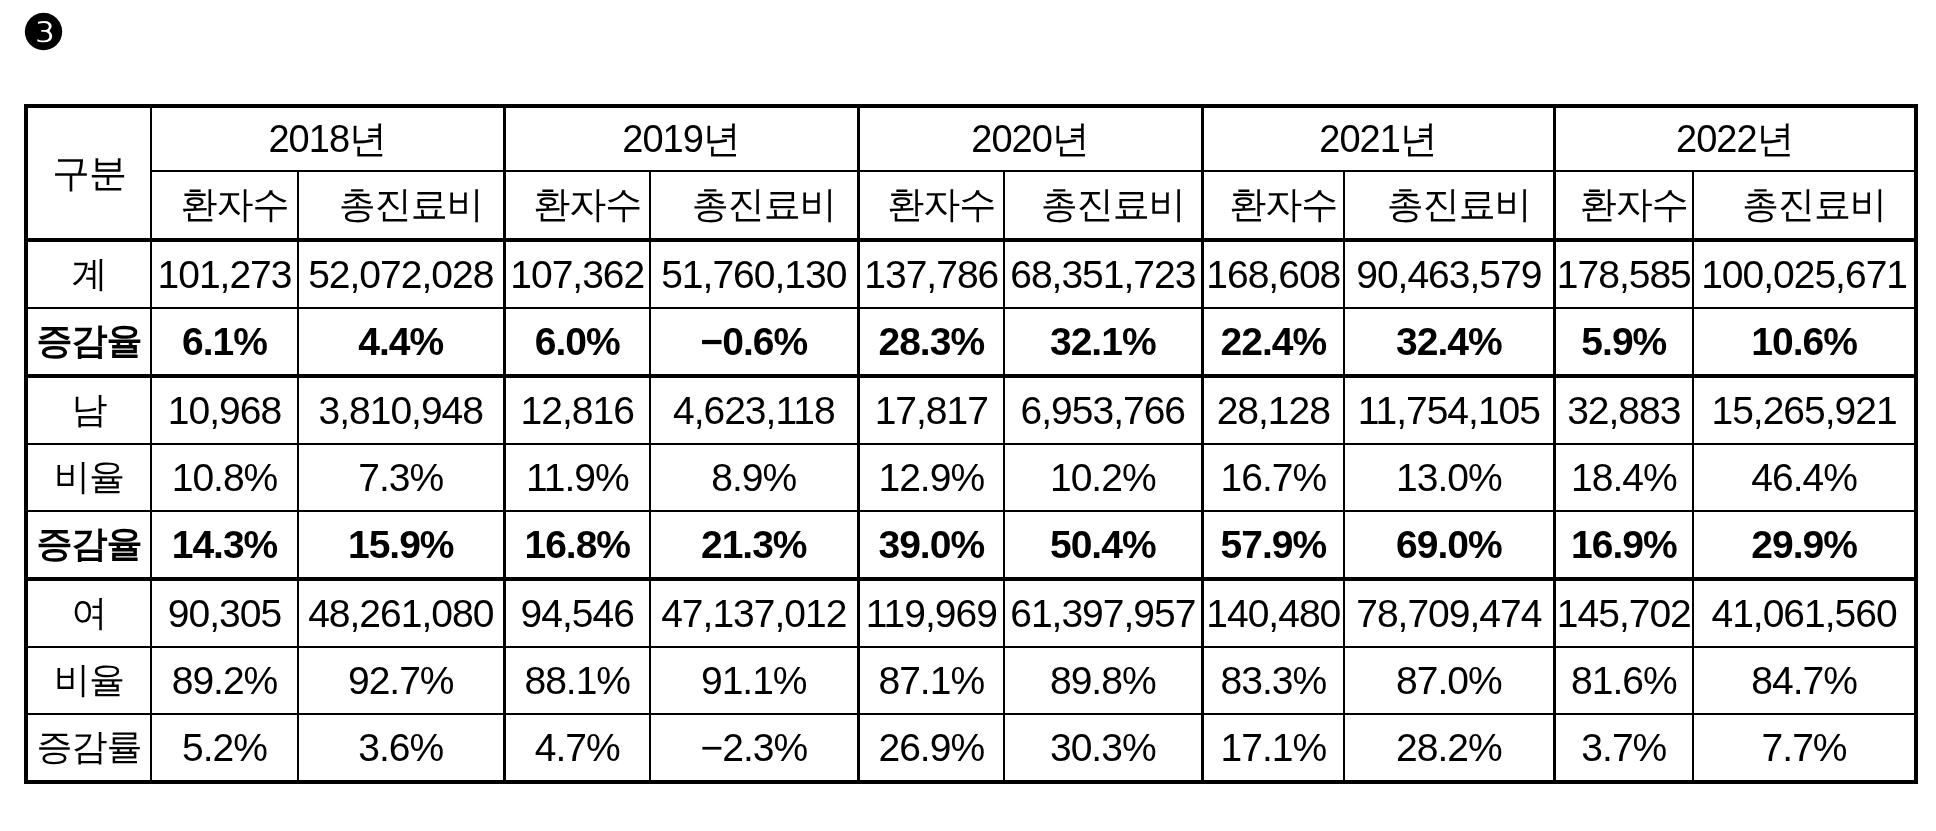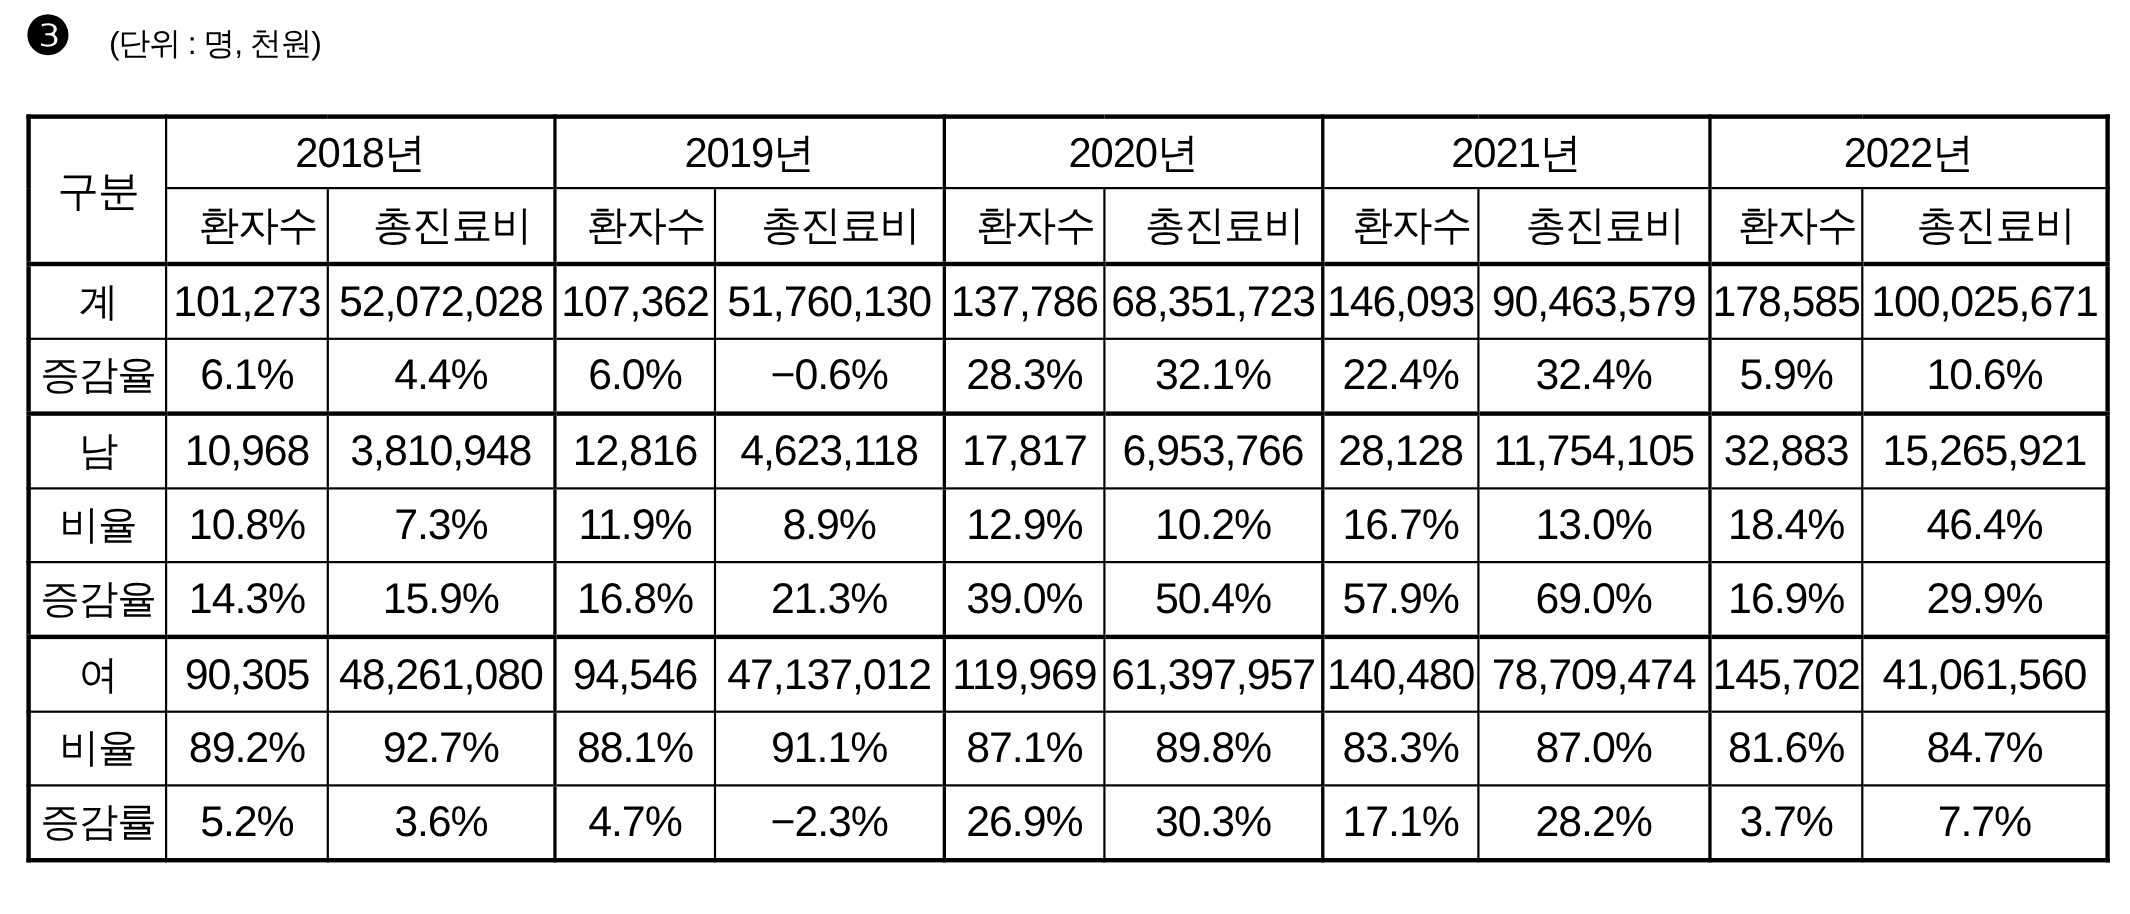--- a/index.html
+++ b/index.html
@@ -34,31 +34,30 @@
     padding: 0; overflow: hidden;
     font-weight: normal;
     letter-spacing: -1px;
     white-space: nowrap;
   }
   .stats thead tr.year-row th { height: 62px; font-size: 38px; }
   .stats thead tr.sub-row  th { height: 66px; font-size: 37px; border-bottom: 4px solid #000; padding-left: 20px; }
   .stats th.corner { font-size: 37px; border-bottom: 4px solid #000; }
   .stats tbody th, .stats tbody td { height: 65px; font-size: 39px; }
   .stats tbody th.row-label { font-size: 36px; }
-  .stats tr.group-end th, .stats tr.group-end td { border-bottom: 4px solid #000; }
+  .stats tr.group-end th, .stats tr.group-end td { border-bottom: 4px solid #000; font-weight: bold; }
   .stats .group-start { border-left: 3px solid #000; margin-left: 31px; }
 </style>
 </head>
 <body>
 
 <div class="page">
 
   <div class="title-row">
     <span class="title-bullet">❸</span>
-    <span class="title-unit">(단위 : 명, 천원)</span>
   </div>
 
   <table class="stats">
     <colgroup>
         <col style="width: 125px;">
         <col style="width: 147px;">
         <col style="width: 206px;">
         <col style="width: 146px;">
         <col style="width: 208px;">
         <col style="width: 146px;">
@@ -92,21 +91,21 @@
       </thead>
     <tbody>
         <tr>
           <th class="row-label">계</th>
           <td>101,273</td>
           <td>52,072,028</td>
           <td class="group-start">107,362</td>
           <td>51,760,130</td>
           <td class="group-start">137,786</td>
           <td>68,351,723</td>
-          <td class="group-start">146,093</td>
+          <td class="group-start">168,608</td>
           <td>90,463,579</td>
           <td class="group-start">178,585</td>
           <td>100,025,671</td>
         </tr>
         <tr class="group-end">
           <th class="row-label">증감율</th>
           <td>6.1%</td>
           <td>4.4%</td>
           <td class="group-start">6.0%</td>
           <td>−0.6%</td>

